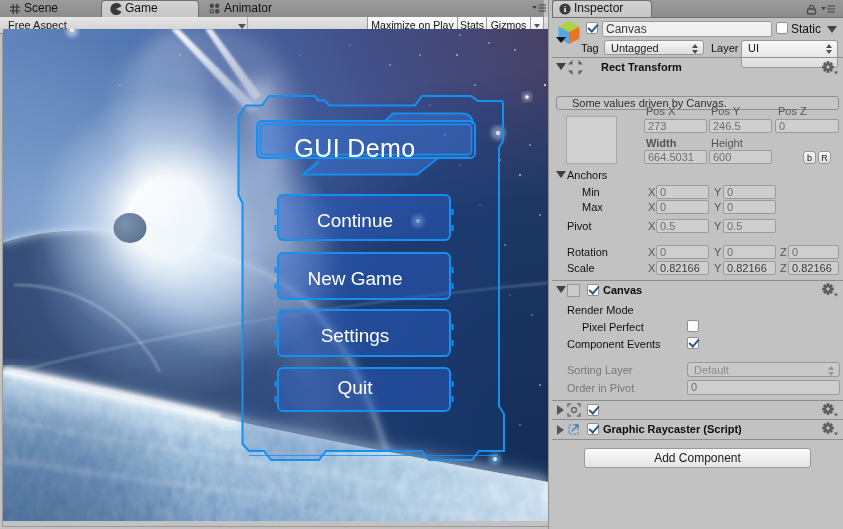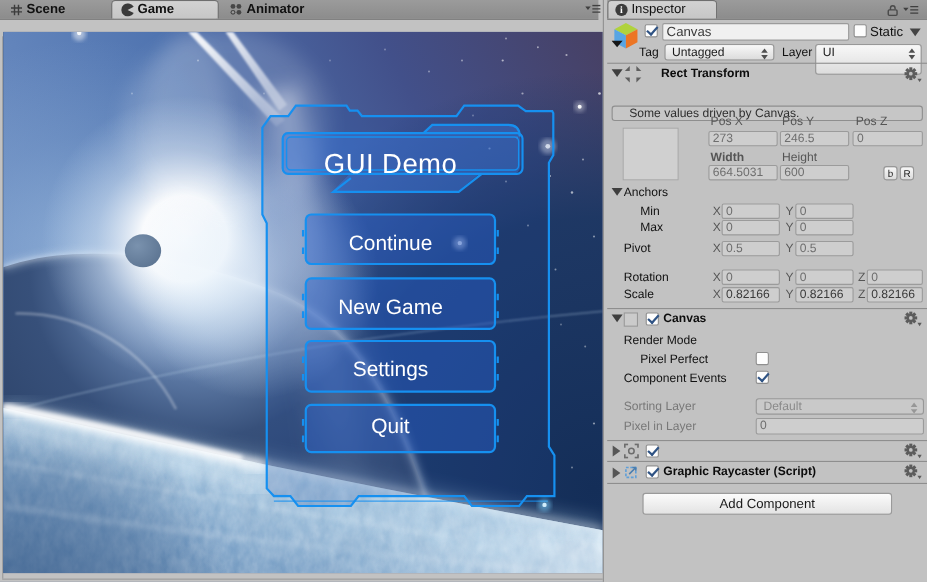--- a/index.html
+++ b/index.html
@@ -40,21 +40,21 @@
 .tri-d{position:absolute;width:0;height:0;border-left:5px solid transparent;border-right:5px solid transparent;
   border-top:7px solid #3f3f3f;}
 .tri-r{position:absolute;width:0;height:0;border-top:5px solid transparent;border-bottom:5px solid transparent;
   border-left:7px solid #565656;}
 </style>
 </head>
 <body>
 
 <div class="abs" style="left:0;top:0;width:548px;height:529px;">
 
-  <div class="tabbar" style="width:544px;position:relative;font-weight:bold;">
+  <div class="tabbar" style="width:544px;position:relative;">
     <svg class="icon" style="left:10px;top:4px;" width="10" height="10" viewBox="0 0 10 10">
       <g stroke="#3c3c3c" stroke-width="1.3">
           <path d="M3.2,0 V10 M6.8,0 V10 M0,3.2 H10 M0,6.8 H10"></path>
         </g>
       </svg>
     <span class="tab" style="left:24px;">Scene</span>
     <span class="tab active" style="left:101px;width:98px;"></span>
     <svg class="icon" style="left:110px;top:3px;z-index:3;" width="12" height="12" viewBox="0 0 12 12">
       <path d="M6,6 L11.6,3.2 A6,6 0 1 0 11.6,8.8 Z" fill="#3a3a3a"></path>
       </svg>
@@ -70,20 +70,29 @@
       </svg>
     <span class="tab" style="left:224px;">Animator</span>
     <svg class="icon" style="left:532px;top:4px;" width="14" height="9" viewBox="0 0 14 9">
       <path d="M0,2 L5,2 L2.5,5 Z" fill="#3f3f3f"></path>
       <g stroke="#3f3f3f" stroke-width="1.2">
           <path d="M6.5,1 H14 M6.5,4 H14 M6.5,7 H14"></path>
         </g>
       </svg>
   </div>
 
+  <div class="toolbar abs" style="left:0;top:17px;width:548px;height:16px;">
+    <span class="abs" style="left:8px;top:0;font-size:11px;line-height:16px;color:#1a1a1a;">Free Aspect</span>
+    <span class="abs" style="left:238px;top:7px;width:0;height:0;border-left:4px solid transparent;border-right:4px solid transparent;border-top:5px solid #555;"></span>
+    <span class="abs" style="left:247px;top:0;width:1px;height:16px;background:#aaa;"></span>
+    <span class="tbtn" style="left:367px;width:90px;">Maximize on Play</span>
+    <span class="tbtn" style="left:457px;width:29px;">Stats</span>
+    <span class="tbtn" style="left:486px;width:44px;">Gizmos</span>
+    <span class="tbtn" style="left:530px;width:14px;border-right:1px solid #979797;"><span style="display:inline-block;width:0;height:0;border-left:3px solid transparent;border-right:3px solid transparent;border-top:4px solid #555;vertical-align:middle;"></span></span>
+  </div>
 
   <div class="abs" style="left:2px;top:33px;width:1px;height:493px;background:#9a9a9a;"></div>
   <div class="abs" style="left:2px;top:526px;width:546px;height:1px;background:#9a9a9a;"></div>
   <div class="abs" style="left:3px;top:29px;width:545px;height:492px;background:#2a4a7c;">
     <svg width="545" height="492" viewBox="3 34 545 492">
 
       <defs>
         <linearGradient id="sky" x1="548" y1="34" x2="0" y2="300" gradientUnits="userSpaceOnUse">
           <stop offset="0" stop-color="#474064"></stop>
           <stop offset="0.30" stop-color="#42508a"></stop>
@@ -435,21 +444,21 @@
     </svg>
 
   <span class="lab" style="left:15px;top:303px;">Render Mode</span>
   <span class="lab" style="left:30px;top:320px;">Pixel Perfect</span>
   <div class="chk" style="left:135px;top:320px;"></div>
   <span class="lab" style="left:15px;top:337px;">Component Events</span>
   <div class="chk on" style="left:135px;top:337px;"></div>
 
   <span class="lab dim" style="left:15px;top:363px;">Sorting Layer</span>
   <div class="drop dis" style="left:135px;top:362px;width:153px;height:15px;line-height:14px;padding-left:6px;">Default<span class="ud udg"></span></div>
-  <span class="lab dim" style="left:15px;top:381px;">Pixel in Layer</span>
+  <span class="lab dim" style="left:15px;top:381px;">Order in Pivot</span>
   <div class="fld" style="left:135px;top:380px;width:153px;height:15px;">0</div>
 
   <div class="sep" style="top:400px;"></div>
   <span class="tri-r" style="left:5px;top:405px;"></span>
   <svg class="icon" style="left:15px;top:403px;" width="14" height="14" viewBox="0 0 14 14">
     <g stroke="#6d6d6d" stroke-width="1.5" fill="none">
       <path d="M1,4 V1 H4 M10,1 H13 V4 M13,10 V13 H10 M4,13 H1 V10"></path>
       </g>
     <circle cx="7" cy="7" r="2.5" fill="none" stroke="#6d6d6d" stroke-width="1.4"></circle>
     </svg>

